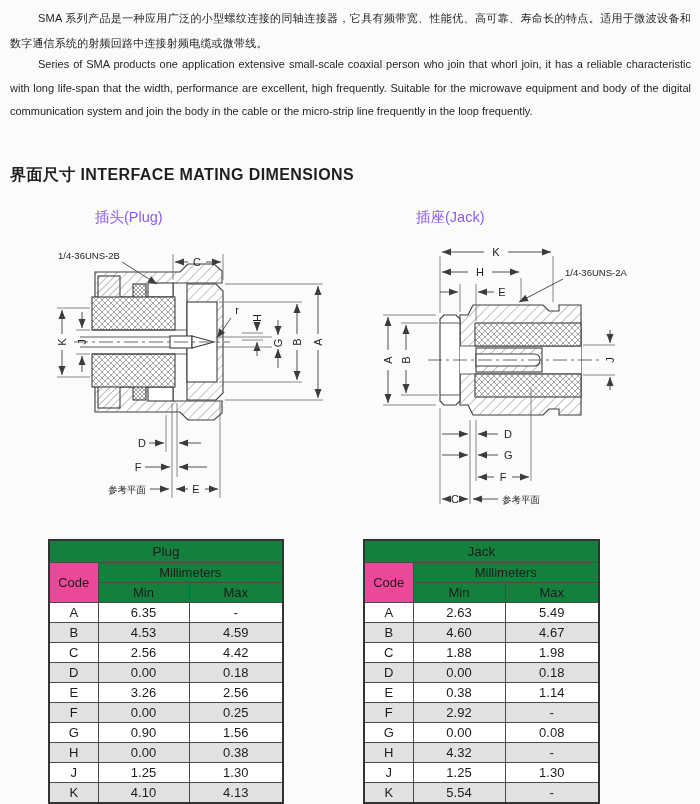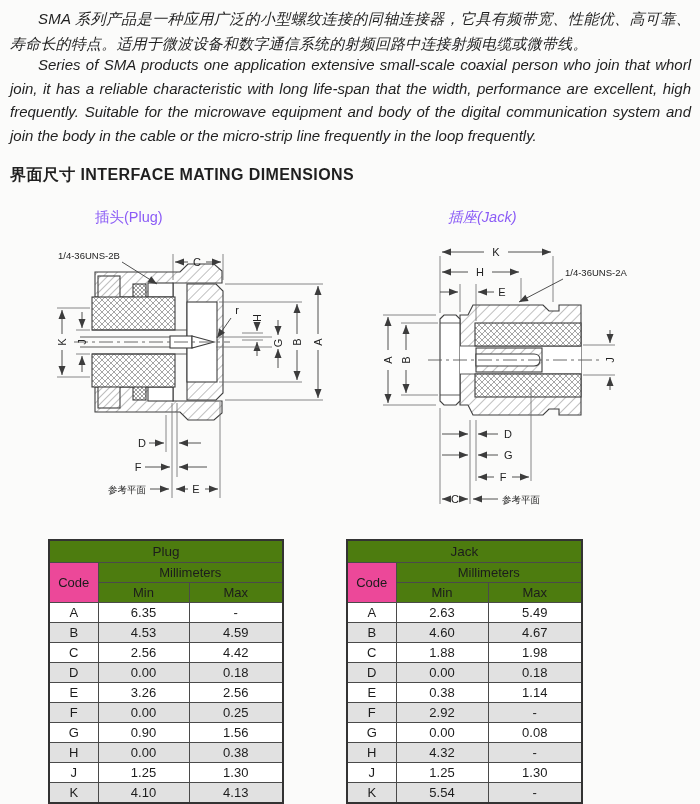--- a/index.html
+++ b/index.html
@@ -3,50 +3,50 @@
 <meta charset="utf-8">
 <style>
   html,body{margin:0;padding:0;}
   body{
     width:700px;height:804px;position:relative;overflow:hidden;
     background:#fbfbfa;
     font-family:"Liberation Sans","DejaVu Sans",sans-serif;
     color:#1f1f1f;
   }
   .abs{position:absolute;}
-  .para{left:10px;width:681px;font-size:15px;text-align:justify;font-style:italic;}
+  .para{left:10px;width:681px;font-size:11px;text-align:justify;}
   #para-cn{top:6px;line-height:25px;text-indent:28px;letter-spacing:.2px;}
   #para-en{top:53px;line-height:23.5px;text-indent:28px;}
   #section-heading{left:10px;top:165px;font-size:16px;font-weight:bold;letter-spacing:.4px;}
   .sub-title{font-size:14.5px;color:#8b5cf6;}
   #plug-title{left:95px;top:208px;}
-  #jack-title{left:448px;top:208px;font-style:italic;}
+  #jack-title{left:416px;top:208px;}
   svg.diagram{position:absolute;overflow:visible;}
   svg .ol{stroke:#3f3f3f;stroke-width:1.1;}
   svg .thin{stroke:#4a4a4a;stroke-width:.9;fill:none;}
   svg .dim{stroke:#3c3c3c;stroke-width:.9;fill:none;}
   svg .ext{stroke:#6a6a6a;stroke-width:.8;fill:none;}
   svg .cl{stroke:#5a5a5a;stroke-width:.9;fill:none;stroke-dasharray:14 4 3 4;}
   svg .lbl{font-size:11px;fill:#222;font-family:"Liberation Sans","DejaVu Sans",sans-serif;}
   svg .lbl2{font-size:9.5px;fill:#222;font-family:"Liberation Sans","DejaVu Sans",sans-serif;}
   table.dim-table{
     position:absolute;border-collapse:collapse;background:#fff;
     border:2px solid #333;table-layout:fixed;
   }
   table.dim-table td{
     border:1px solid #4a4a4a;text-align:center;vertical-align:middle;
     font-size:13px;color:#1c1c1c;padding:0;height:19px;line-height:19px;
     overflow:hidden;white-space:nowrap;
   }
   table.dim-table td.title-cell{height:21px;line-height:21px;font-size:13.5px;}
   table.dim-table .shade td{background:#e1e1e1;}
-  table.dim-table td.hdr{background:#4d7c0f;}
+  table.dim-table td.hdr{background:#15803d;}
   table.dim-table td.code-cell{background:#ec4899;}
   #plug-table{left:48px;top:539px;width:234px;}
-  #jack-table{left:346px;top:539px;width:235px;}
+  #jack-table{left:363px;top:539px;width:235px;}
 </style>
 </head>
 <body>
 
 <svg width="0" height="0" style="position:absolute" aria-hidden="true">
   <defs>
     <marker id="ar" viewBox="0 0 10 8" markerWidth="10" markerHeight="8" refX="9.5" refY="4" orient="auto" markerUnits="userSpaceOnUse">
       <path d="M0.5,0.5 L9.5,4 L0.5,7.5 Z" fill="#3c3c3c"></path>
     </marker>
     <pattern id="h45" width="7" height="7" patternUnits="userSpaceOnUse" patternTransform="rotate(45)">

